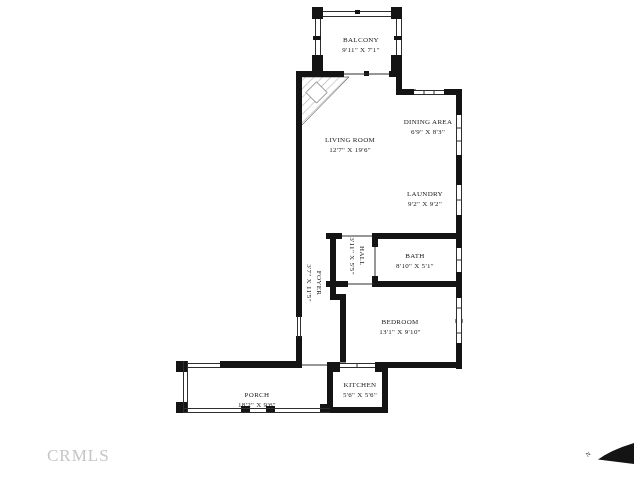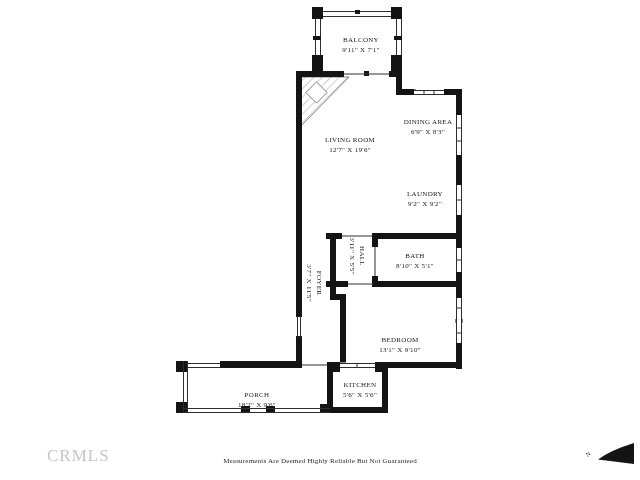--- a/index.html
+++ b/index.html
@@ -155,35 +155,34 @@
     <span class="room-dims">8'10" X 5'1"</span>
   </div>
   <div class="room-label rot" style="left:357px;top:256px">
     <span class="room-name">HALL</span>
     <span class="room-dims">3'11" X 5'5"</span>
   </div>
   <div class="room-label rot" style="left:314px;top:283px">
     <span class="room-name">FOYER</span>
     <span class="room-dims">3'7" X 11'5"</span>
   </div>
-  <div class="room-label" style="left:400px;top:345px">
+  <div class="room-label" style="left:400px;top:327px">
     <span class="room-name">BEDROOM</span>
     <span class="room-dims">13'1" X 9'10"</span>
   </div>
   <div class="room-label" style="left:257px;top:400px">
     <span class="room-name">PORCH</span>
     <span class="room-dims">18'2" X 9'6"</span>
   </div>
   <div class="room-label" style="left:360px;top:390px">
     <span class="room-name">KITCHEN</span>
     <span class="room-dims">5'6" X 5'6"</span>
   </div>
 
   <div id="watermark">CRMLS</div>
-  <div id="disclaimer">Measurements Are Deemed Highly Reliable But Not Guaranteed</div>
 
   <div id="north">
     <svg width="56" height="30" viewBox="0 0 56 30">
       <path d="M50,5 Q27,12 14,21.5 L50,26 Z" fill="#141414"></path>
     </svg>
     <span id="north-label">N</span>
   </div>
 
 </div>
 

